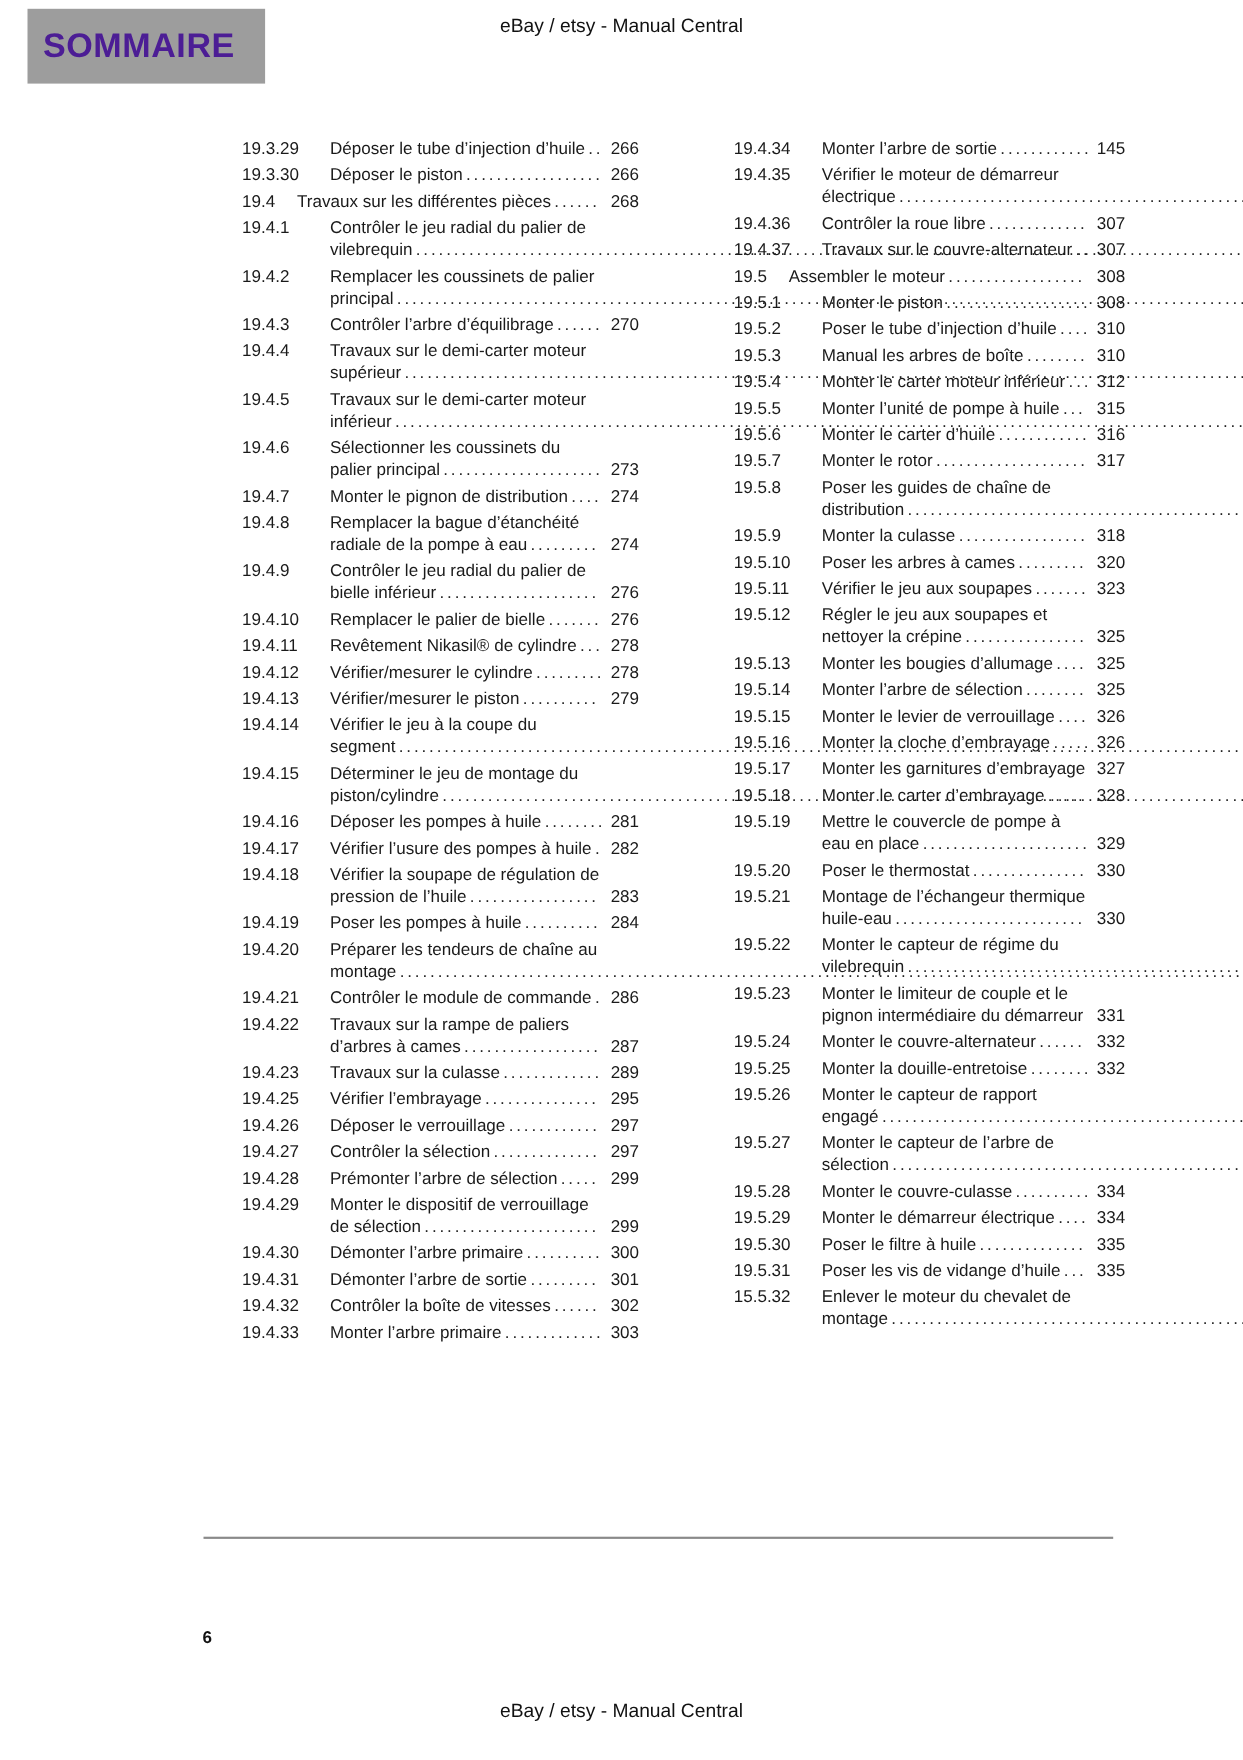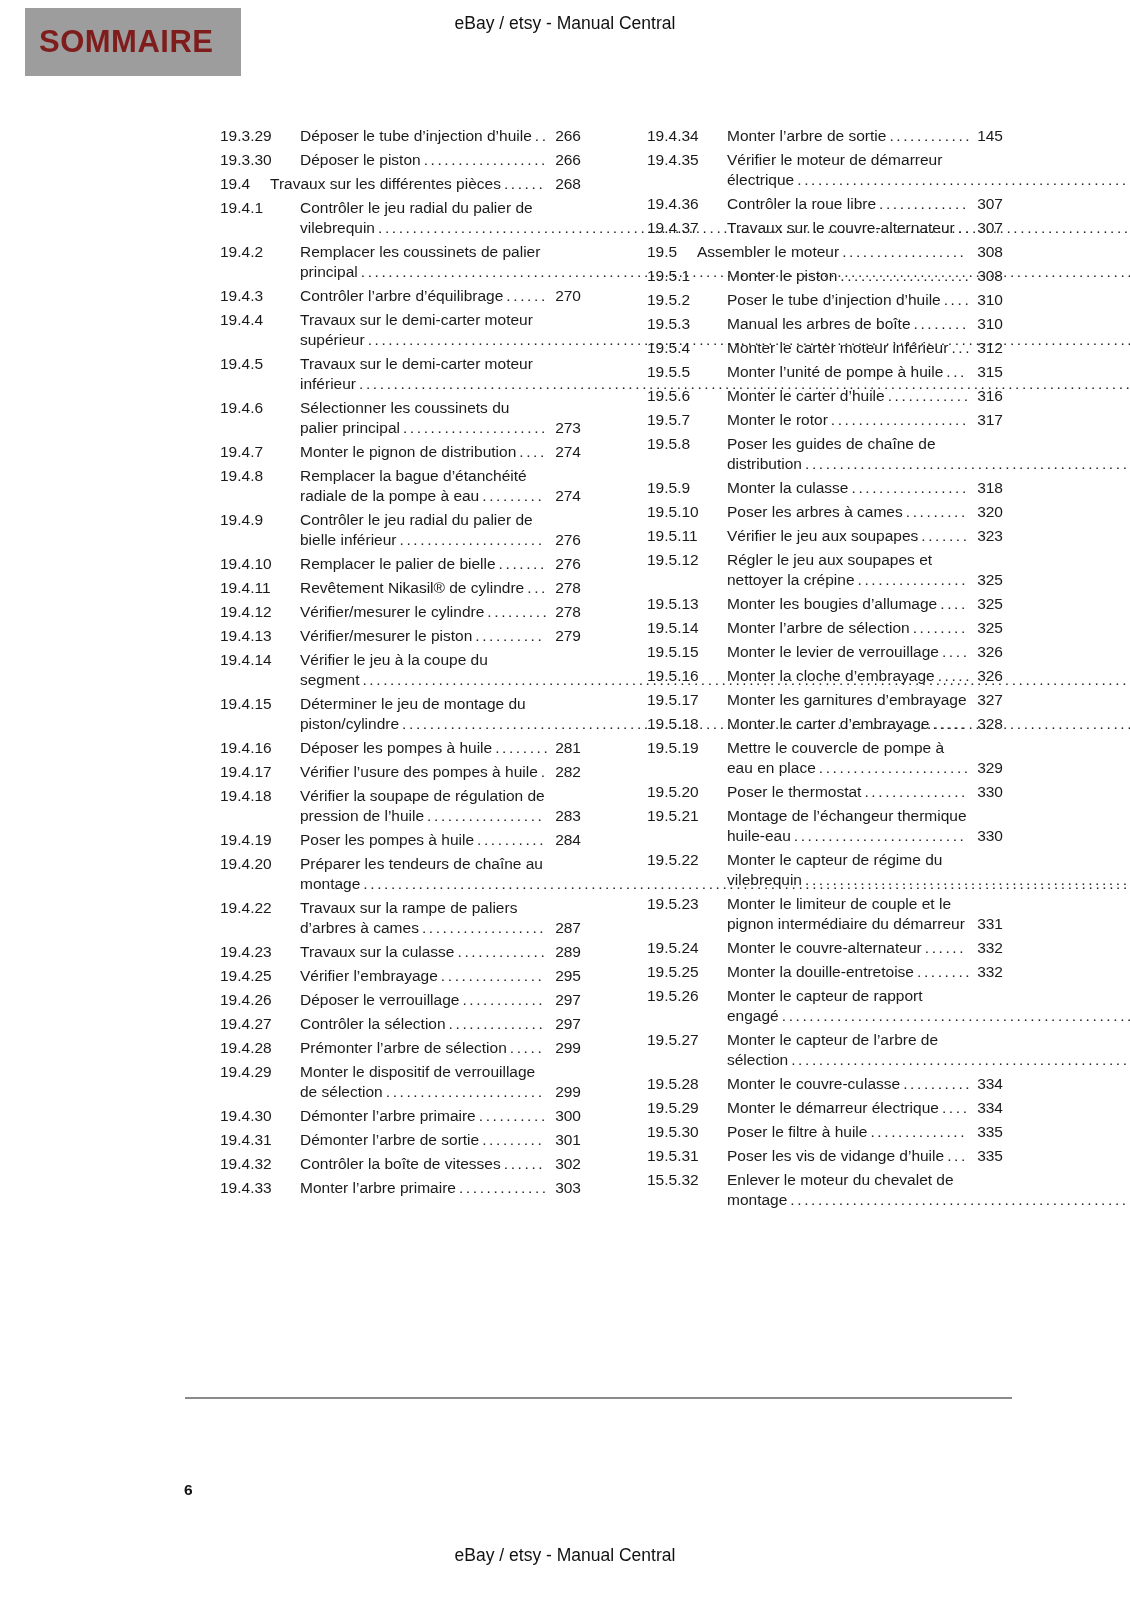--- a/index.html
+++ b/index.html
@@ -19,39 +19,39 @@
     position: absolute;
     left: 25px; top: 8px;
     width: 216px; height: 68px;
     background: var(--banner-bg, #9d9d9d);
     display: flex; align-items: center;
   }
   .banner-text {
     font-size: 31px;
     font-weight: 700;
     letter-spacing: 0.5px;
-    color: #7f1d1d;
+    color: #4c1d95;
     padding-left: 14px;
   }
   .header-title {
     position: absolute;
     top: 13px; left: 0; right: 0;
     text-align: center;
     font-size: 17.5px;
     color: #111;
   }
 
   
   .toc {
     position: absolute;
     left: 220px; top: 126px;
     width: 795px;
     display: grid;
     grid-template-columns: 365px 360px;
-    column-gap: 62px;
+    column-gap: 82px;
     align-items: start;
   }
   .entry {
     display: flex;
     align-items: flex-start;
     margin-bottom: 4px;
     font-size: 15.5px;
     line-height: 20px;
   }
   .entry .num { flex: 0 0 80px; }
@@ -219,20 +219,24 @@
   <div class="entry">
     <span class="num">19.4.19</span>
     <span class="body"><span class="title">Poser les pompes à huile</span><span class="dots">..........</span><span class="pg">284</span></span>
   </div>
 
   <div class="entry">
     <span class="num">19.4.20</span>
     <span class="body"><span class="title">Préparer les tendeurs de chaîne au montage</span><span class="dots">..........................................................................................................................................................................................................................................................</span></span>
   </div>
 
+  <div class="entry">
+    <span class="num">19.4.21</span>
+    <span class="body"><span class="title">Contrôler le module de commande</span><span class="dots">.</span><span class="pg">286</span></span>
+  </div>
 
   <div class="entry">
     <span class="num">19.4.22</span>
     <span class="body"><span class="title">Travaux sur la rampe de paliers d’arbres à cames</span><span class="dots">..................</span><span class="pg">287</span></span>
   </div>
 
   <div class="entry">
     <span class="num">19.4.23</span>
     <span class="body"><span class="title">Travaux sur la culasse</span><span class="dots">.............</span><span class="pg">289</span></span>
   </div>

